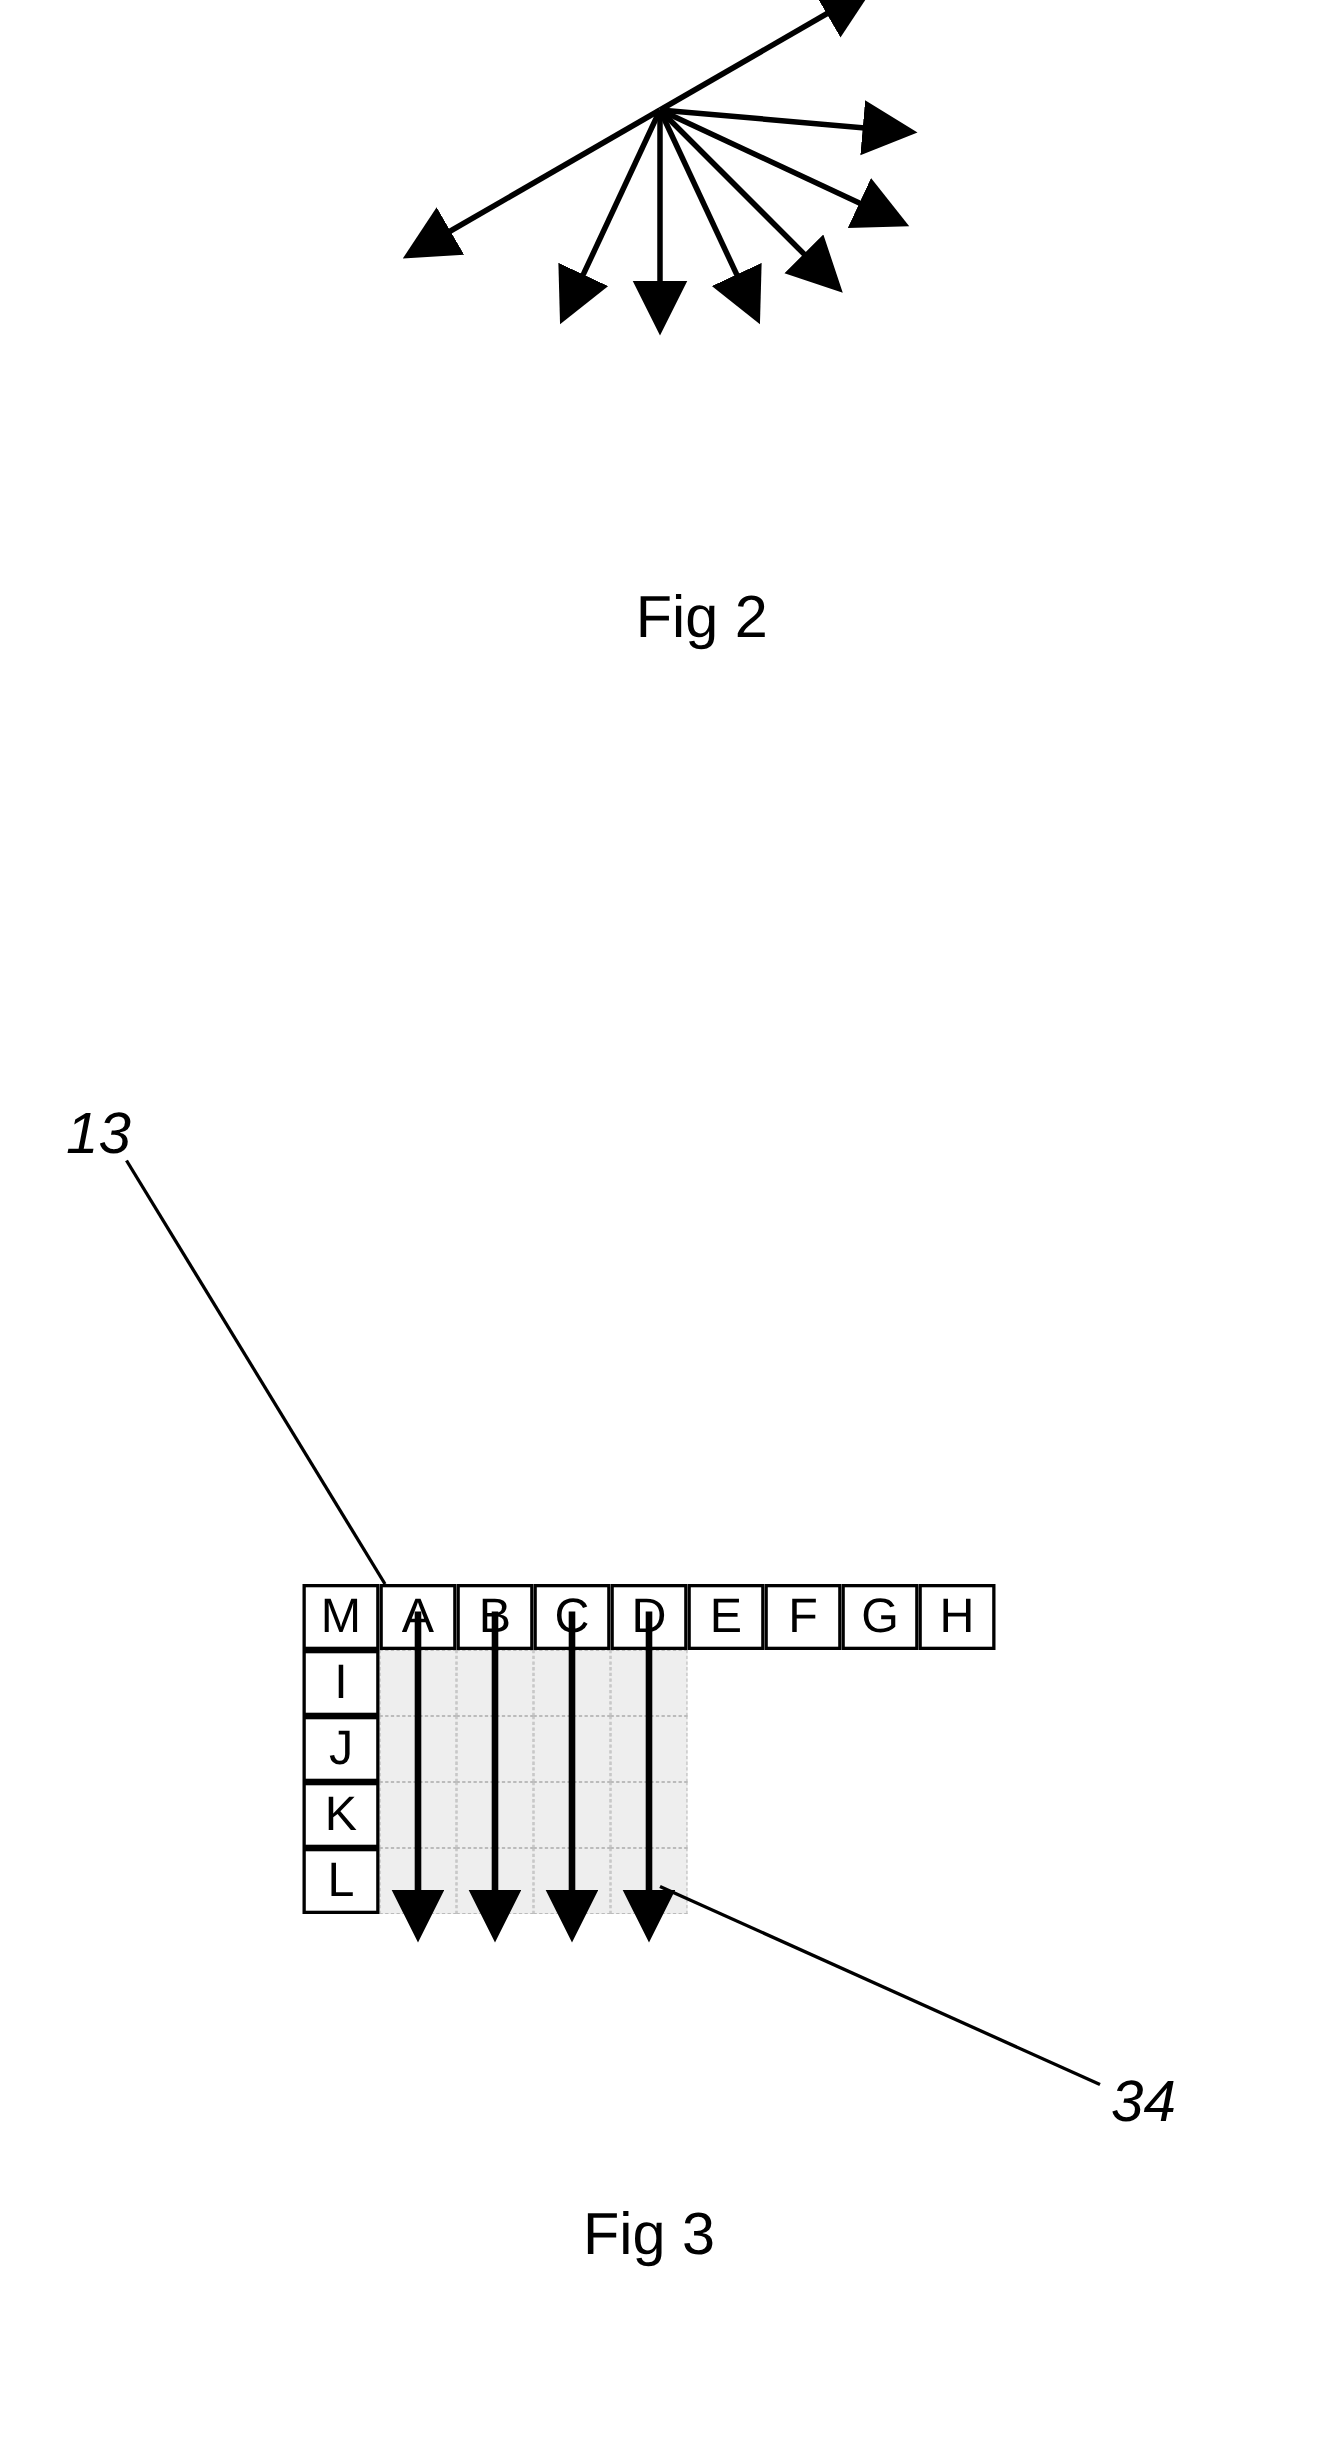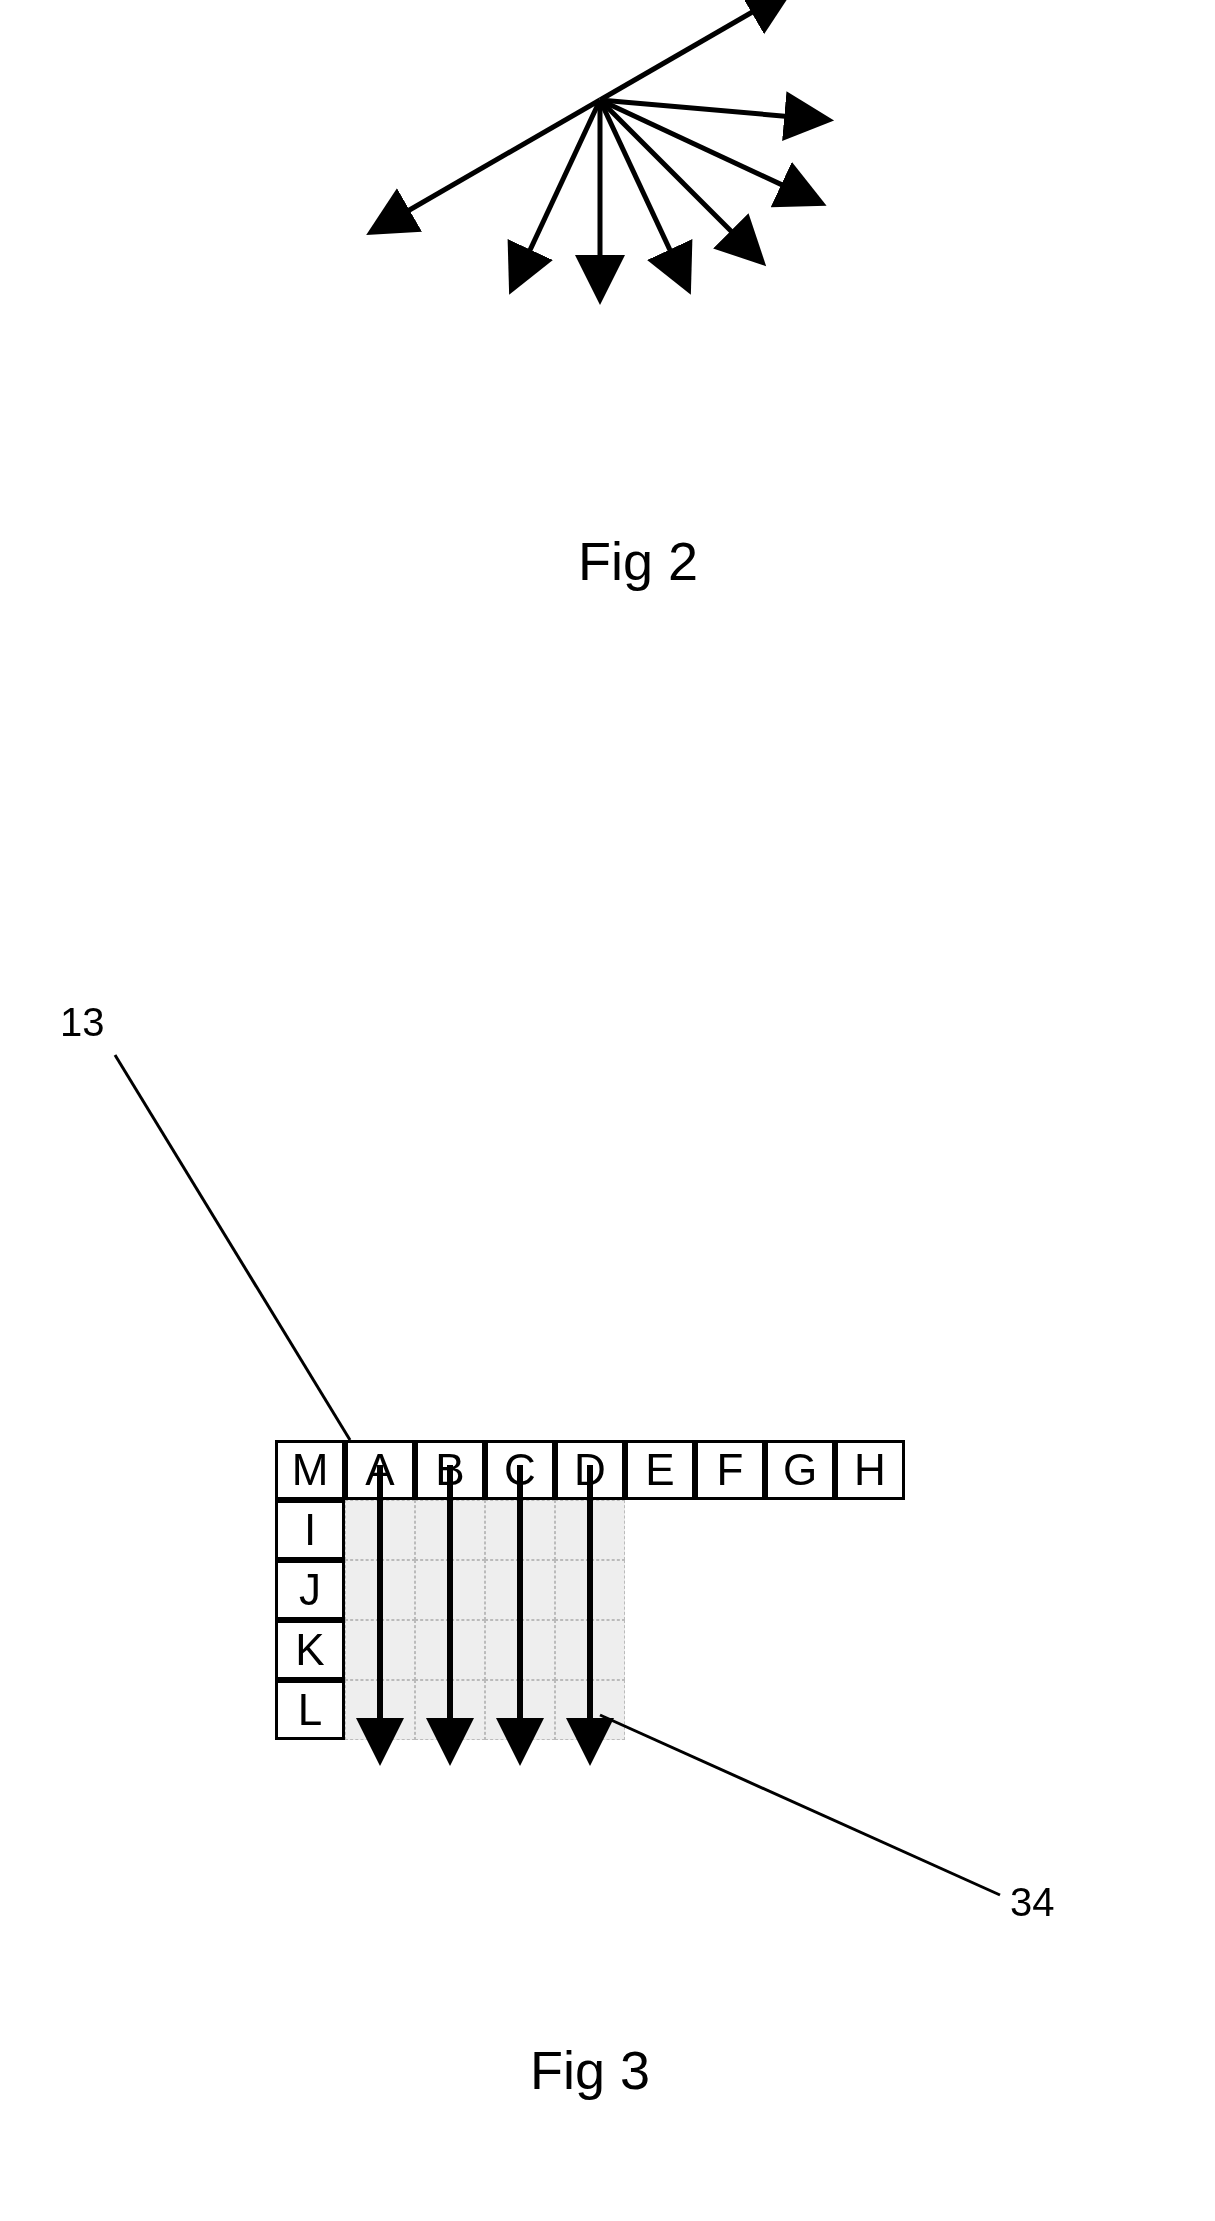--- a/index.html
+++ b/index.html
@@ -17,21 +17,22 @@
   .fig-label {
     position: absolute;
     font-size: 54px;
   }
   .mode-label {
     position: absolute;
     font-size: 52px;
   }
   .ref-num {
     position: absolute;
-    font-size: 40px;
+    font-size: 53px;
+    font-style: italic;
   }
   .cell {
     position: absolute;
     width: 70px;
     height: 60px;
     border: 3px solid #000;
     box-sizing: border-box;
     display: flex;
     align-items: center;
     justify-content: center;
@@ -129,15 +130,15 @@
     <line x1="600" y1="1715" x2="1000" y2="1895" stroke="#000" stroke-width="3"></line>
 
     <line x1="380" y1="1465" x2="380" y2="1730" stroke="#000" stroke-width="6" marker-end="url(#ah3)"></line>
     <line x1="450" y1="1465" x2="450" y2="1730" stroke="#000" stroke-width="6" marker-end="url(#ah3)"></line>
     <line x1="520" y1="1465" x2="520" y2="1730" stroke="#000" stroke-width="6" marker-end="url(#ah3)"></line>
     <line x1="590" y1="1465" x2="590" y2="1730" stroke="#000" stroke-width="6" marker-end="url(#ah3)"></line>
   </svg>
 
   <div class="ref-num" style="left:1010px; top:1880px;">34</div>
 
-  <div class="fig-label" style="left:530px; top:2000px;margin-top:39px;">Fig 3</div>
+  <div class="fig-label" style="left:530px; top:2000px;">Fig 3</div>
 
 </div>
 
 </body></html>

